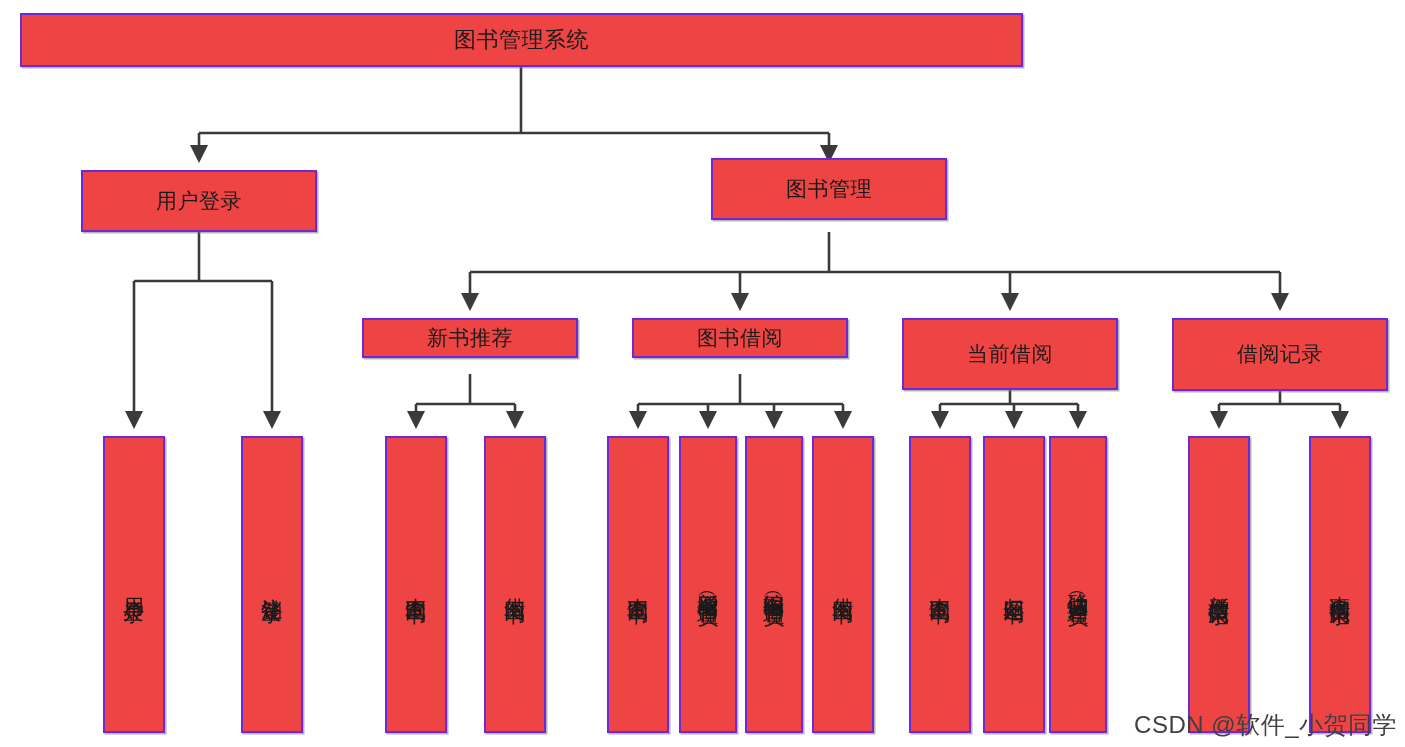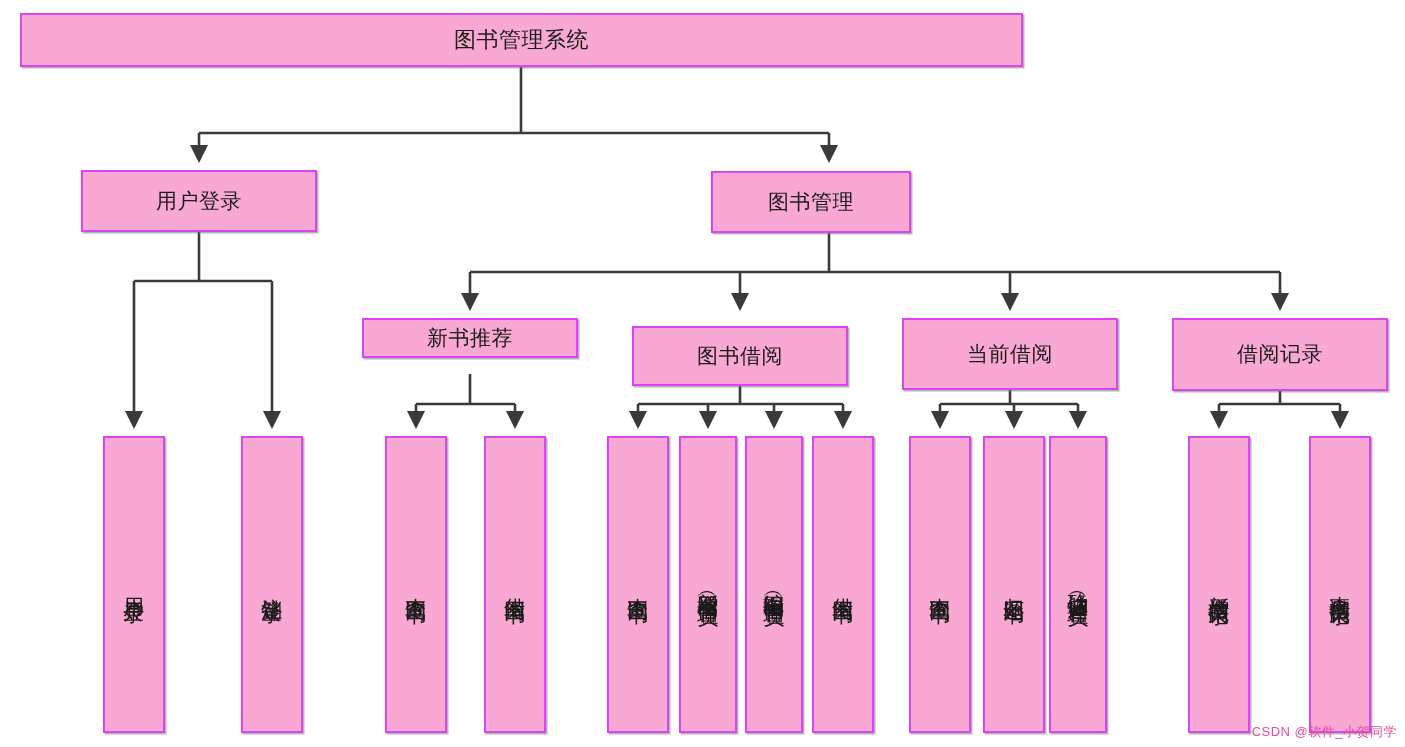--- a/index.html
+++ b/index.html
@@ -22,22 +22,22 @@
     position: absolute;
     left: 0;
     top: 0;
     width: 1405px;
     height: 747px;
     pointer-events: none;
   }
   .node {
     position: absolute;
     box-sizing: border-box;
-    background: #f9a8d4;
-    border: 2px solid #d946ef;
+    background: #ef4444;
+    border: 2px solid #6d28d9;
     box-shadow: 1.5px 1.5px 0 0 rgba(120,120,120,0.55);
     display: flex;
     align-items: center;
     justify-content: center;
     color: #1a1a1a;
     z-index: 2;
   }
   .node .label {
     font-size: 21px;
     line-height: 1.15;
@@ -59,22 +59,22 @@
     font-size: 21px;
     line-height: 1.32;
     letter-spacing: 2px;
     white-space: normal;
     max-height: 100%;
   }
   .watermark {
     position: absolute;
     right: 8px;
     bottom: 6px;
-    font-size: 13px;
-    color: #ec4899;
+    font-size: 24px;
+    color: #404040;
     letter-spacing: 0.5px;
     z-index: 3;
     white-space: nowrap;
   }
 </style>
 </head>
 <body>
 
 <div id="canvas">
 
@@ -130,28 +130,28 @@
     </g>
   </svg>
 
   <div class="node root" style="left: 20px; top: 13px; width: 1003px; height: 54px;">
     <span class="label">图书管理系统</span>
   </div>
 
   <div class="node branch" style="left: 81px; top: 170px; width: 236px; height: 62px;">
     <span class="label">用户登录</span>
   </div>
-  <div class="node branch" style="left: 711px; top: 171px; width: 200px; height: 62px;">
+  <div class="node branch" style="left: 711px; top: 158px; width: 236px; height: 62px;">
     <span class="label">图书管理</span>
   </div>
 
   <div class="node branch" style="left: 362px; top: 318px; width: 216px; height: 40px;">
     <span class="label">新书推荐</span>
   </div>
-  <div class="node branch" style="left: 632px; top: 326px; width: 216px; height: 60px;">
+  <div class="node branch" style="left: 632px; top: 318px; width: 216px; height: 40px;">
     <span class="label">图书借阅</span>
   </div>
   <div class="node branch" style="left: 902px; top: 318px; width: 216px; height: 72px;">
     <span class="label">当前借阅</span>
   </div>
   <div class="node branch" style="left: 1172px; top: 318px; width: 216px; height: 73px;">
     <span class="label">借阅记录</span>
   </div>
 
   <div class="node leaf" style="left: 103px; top: 436px; width: 62px; height: 297px;">

